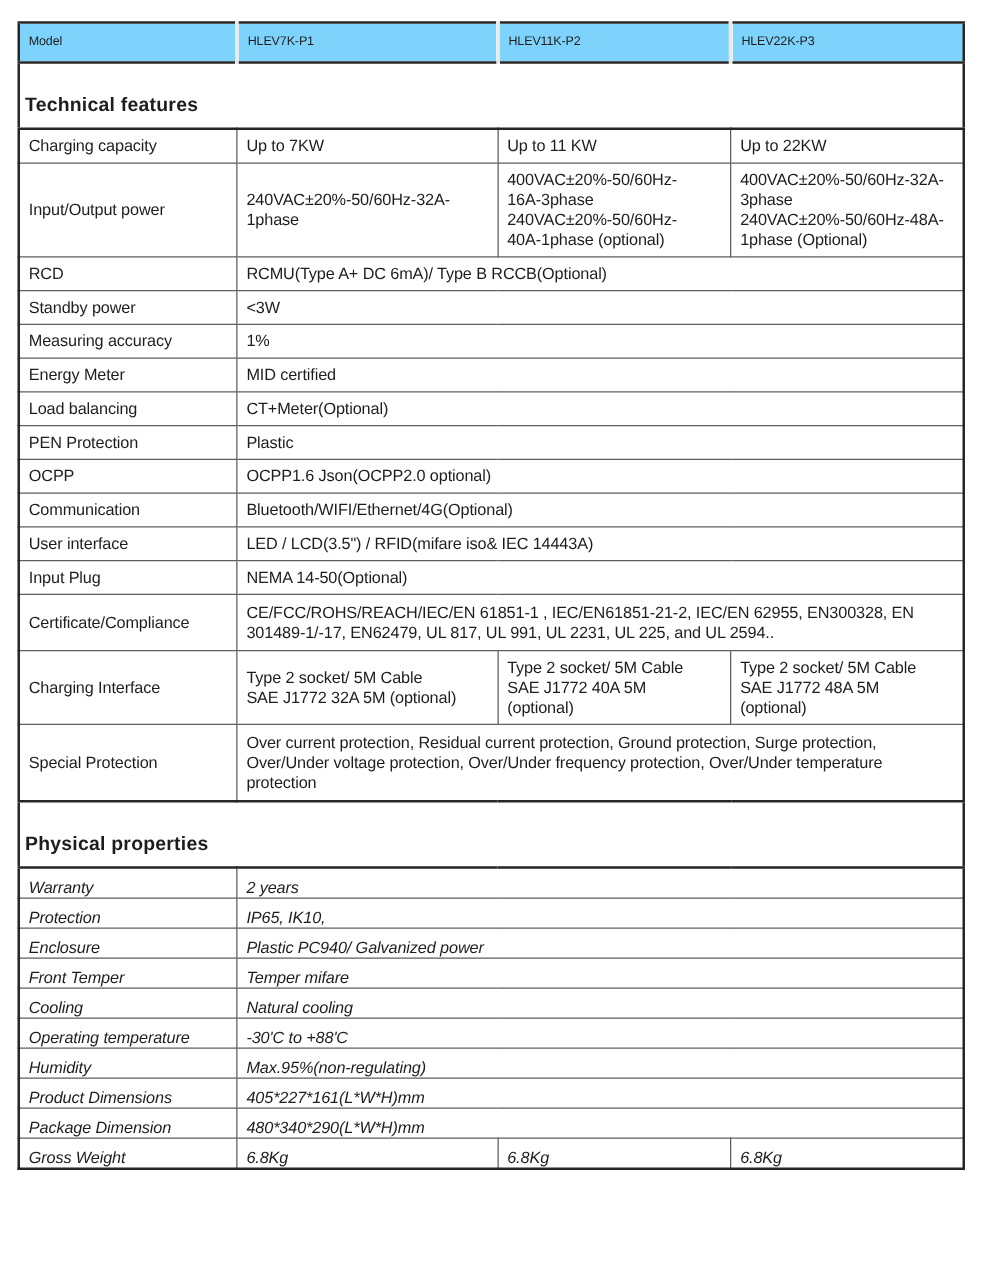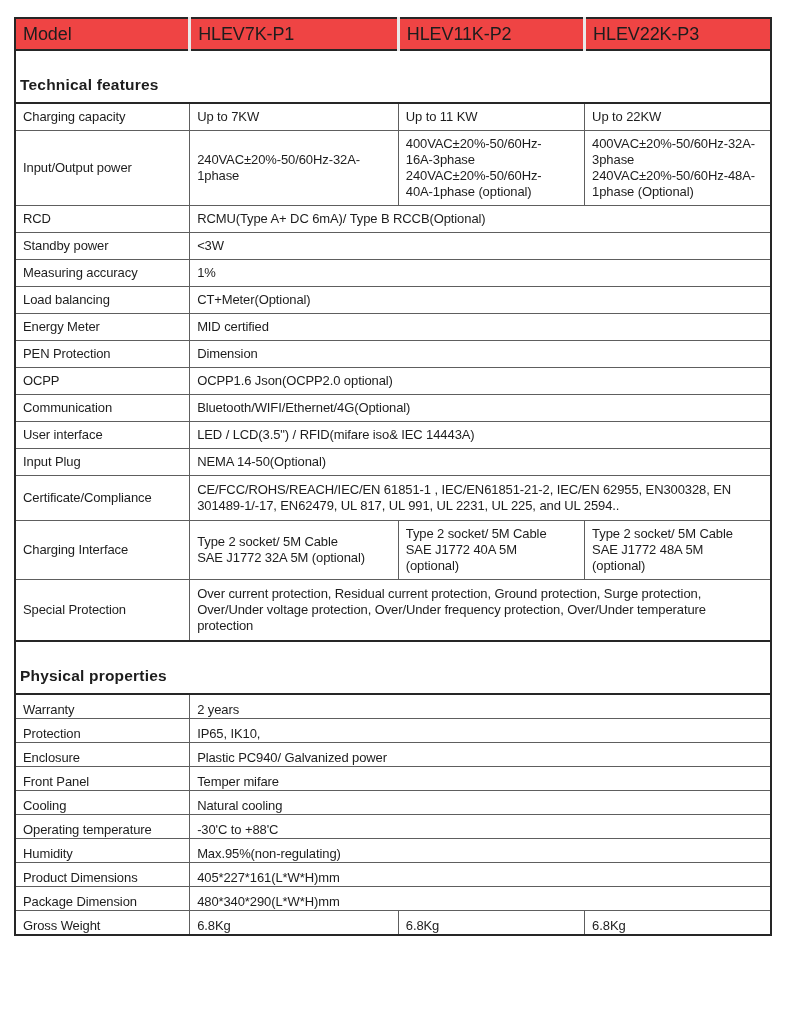--- a/index.html
+++ b/index.html
@@ -25,46 +25,46 @@
     padding:5px 8px 5px 7px;
     vertical-align:middle;
     white-space:pre-line;
     overflow:hidden;
   }
   
   table.spec{border:2px solid #262626;}
 
   
   tr.model-row td{
-    background:#ef4444;
+    background:#7dd3fc;
     border-top:2px solid #262626;
     border-bottom:2px solid #262626;
     border-left:3px solid #e9e9e9;
     border-right:0;
     height:20px;
-    font-size:18px;
+    font-size:10px;
   }
   tr.model-row td:first-child{border-left:0;}
 
   
   tr.section-row td{
     border-left:0;border-right:0;
     border-top:2px solid #262626;
     border-bottom:2px solid #262626;
     background:#ffffff;
     font-weight:bold;
     font-size:15.5px;
     letter-spacing:0.2px;
     padding:26px 4px 9px 4px;
   }
 
   td.label-cell{padding-left:7px;}
   td.value-cell{padding-left:8px;}
 
-  tr.phys td{padding-top:7px;padding-bottom:0;}
+  tr.phys td{padding-top:7px;padding-bottom:0;font-style:italic;}
   tr.tall td{padding-top:6px;padding-bottom:6px;}
 </style>
 </head>
 <body>
 
 <div class="sheet">
   <table class="spec">
     <colgroup>
       <col style="width:23.1%">
       <col style="width:27.6%">
@@ -106,30 +106,30 @@
         </tr>
         <tr>
           <td class="label-cell">Standby power</td>
           <td class="value-cell" colspan="3">&lt;3W</td>
         </tr>
         <tr>
           <td class="label-cell">Measuring accuracy</td>
           <td class="value-cell" colspan="3">1%</td>
         </tr>
         <tr>
+          <td class="label-cell">Energy Meter</td>
+          <td class="value-cell" colspan="3">MID certified</td>
+        </tr>
+        <tr>
           <td class="label-cell">Load balancing</td>
           <td class="value-cell" colspan="3">CT+Meter(Optional)</td>
         </tr>
         <tr>
-          <td class="label-cell">Energy Meter</td>
-          <td class="value-cell" colspan="3">MID certified</td>
-        </tr>
-        <tr>
           <td class="label-cell">PEN Protection</td>
-          <td class="value-cell" colspan="3">Dimension</td>
+          <td class="value-cell" colspan="3">Plastic</td>
         </tr>
         <tr>
           <td class="label-cell">OCPP</td>
           <td class="value-cell" colspan="3">OCPP1.6 Json(OCPP2.0 optional)</td>
         </tr>
         <tr>
           <td class="label-cell">Communication</td>
           <td class="value-cell" colspan="3">Bluetooth/WIFI/Ethernet/4G(Optional)</td>
         </tr>
         <tr>
@@ -168,21 +168,21 @@
         </tr>
         <tr class="phys">
           <td class="label-cell">Protection</td>
           <td class="value-cell" colspan="3">IP65, IK10,</td>
         </tr>
         <tr class="phys">
           <td class="label-cell">Enclosure</td>
           <td class="value-cell" colspan="3">Plastic PC940/ Galvanized power</td>
         </tr>
         <tr class="phys">
-          <td class="label-cell">Front Panel</td>
+          <td class="label-cell">Front Temper</td>
           <td class="value-cell" colspan="3">Temper mifare</td>
         </tr>
         <tr class="phys">
           <td class="label-cell">Cooling</td>
           <td class="value-cell" colspan="3">Natural cooling</td>
         </tr>
         <tr class="phys">
           <td class="label-cell">Operating temperature</td>
           <td class="value-cell" colspan="3">-30'C to +88'C</td>
         </tr>

